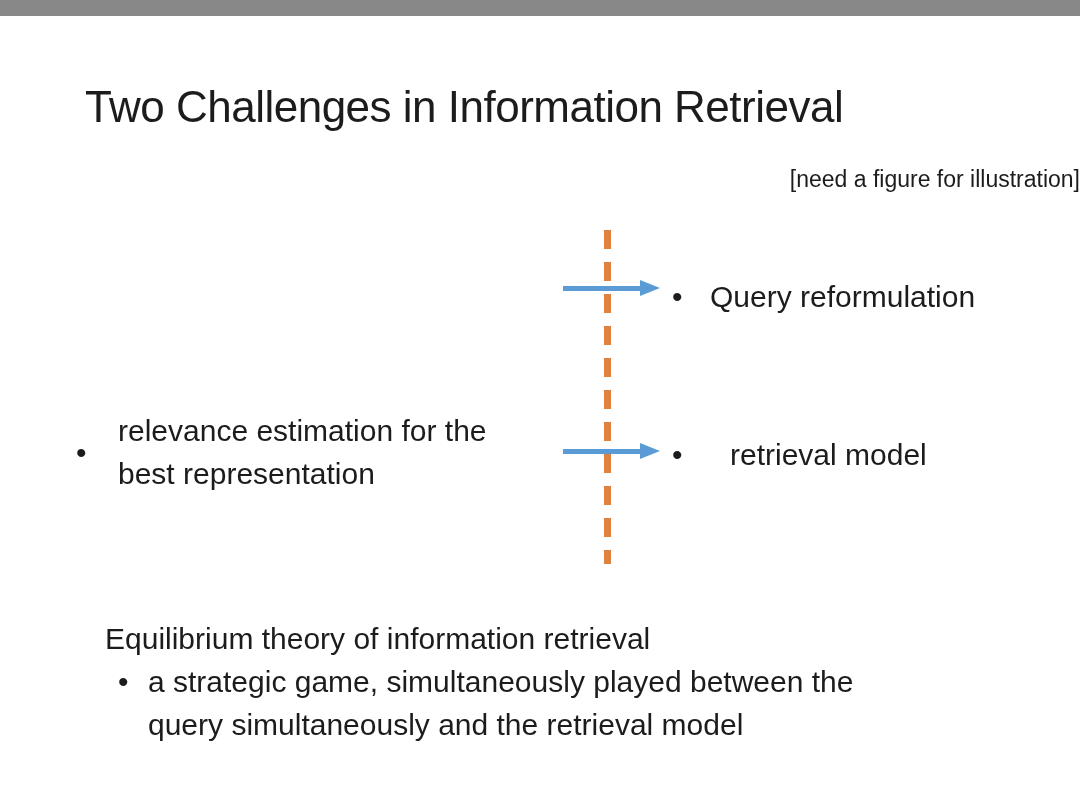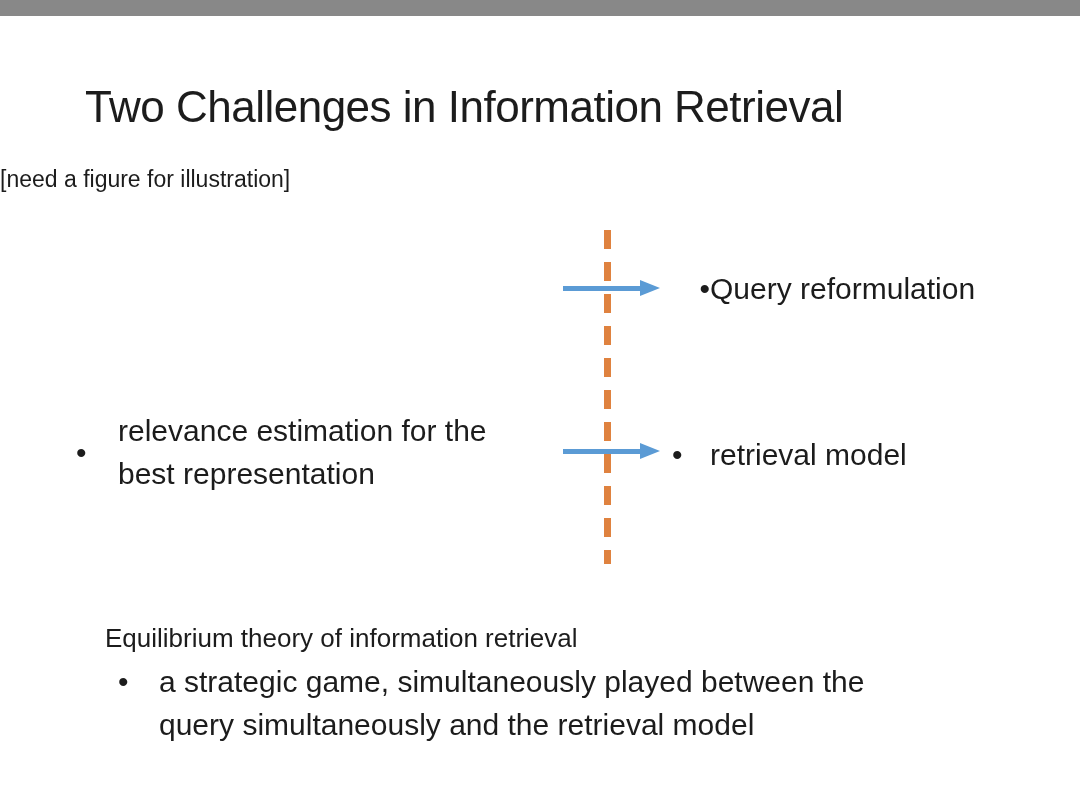--- a/index.html
+++ b/index.html
@@ -25,39 +25,39 @@
     font-size: 44px;
     font-weight: 400;
     letter-spacing: -0.5px;
     white-space: nowrap;
   }
   .subtitle {
     position: absolute;
     left: 0;
     top: 150px;
     width: 100%;
-    text-align: left;
+    text-align: right;
     font-size: 23px;
   }
   .bullet {
     position: absolute;
     display: flex;
     align-items: flex-start;
     font-size: 30px;
     line-height: 43px;
   }
   .bullet .marker::before {
     content: "\2022";
     display: block;
   }
   .left-b1 { left: 76px; top: 221px; }
   .left-b2 { left: 76px; top: 393px; align-items: center; }
   .left-b1 .marker, .left-b2 .marker { width: 42px; flex: 0 0 42px; }
-  .right-b1 { left: 672px; top: 251px; text-align: right; }
-  .right-b2 { left: 672px; top: 417px; }
+  .right-b1 { left: 672px; top: 259px; }
+  .right-b2 { left: 672px; top: 417px; gap: 20px; }
   .right-b1 .marker, .right-b2 .marker { width: 38px; flex: 0 0 38px; }
   .divider {
     position: absolute;
     left: 604px;
     top: 214px;
     width: 7px;
     height: 334px;
     background: repeating-linear-gradient(
       to bottom,
       var(--divider-orange, #DF823F) 0 19px,
@@ -81,27 +81,26 @@
     border-left: 20px solid var(--arrow-blue, #5B9BD5);
     border-top: 8.5px solid transparent;
     border-bottom: 8.5px solid transparent;
   }
   .arrow-1 { top: 270px; }
   .arrow-2 { top: 433px; }
   .bottom-heading {
     position: absolute;
     left: 105px;
     top: 601px;
-    font-size: 26px;
+    font-size: 30px;
     line-height: 43px;
   }
   .bottom-bullet {
     left: 118px;
     top: 644px;
-    gap: 11px;
   }
   .bottom-bullet .marker { width: 30px; flex: 0 0 30px; }
 </style>
 </head>
 <body>
 
 <div class="slide">
 
   <h1 class="title">Two Challenges in Information Retrieval</h1>
 

